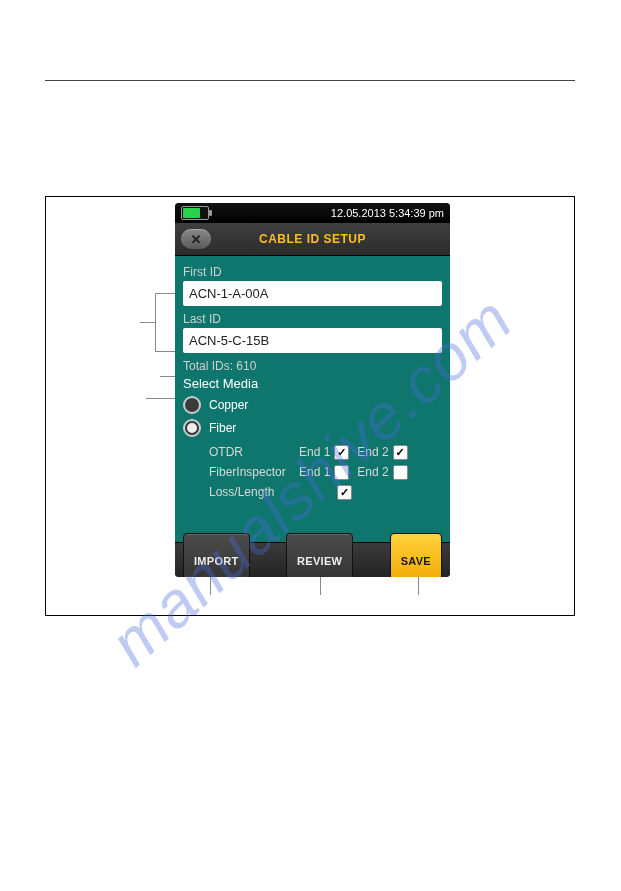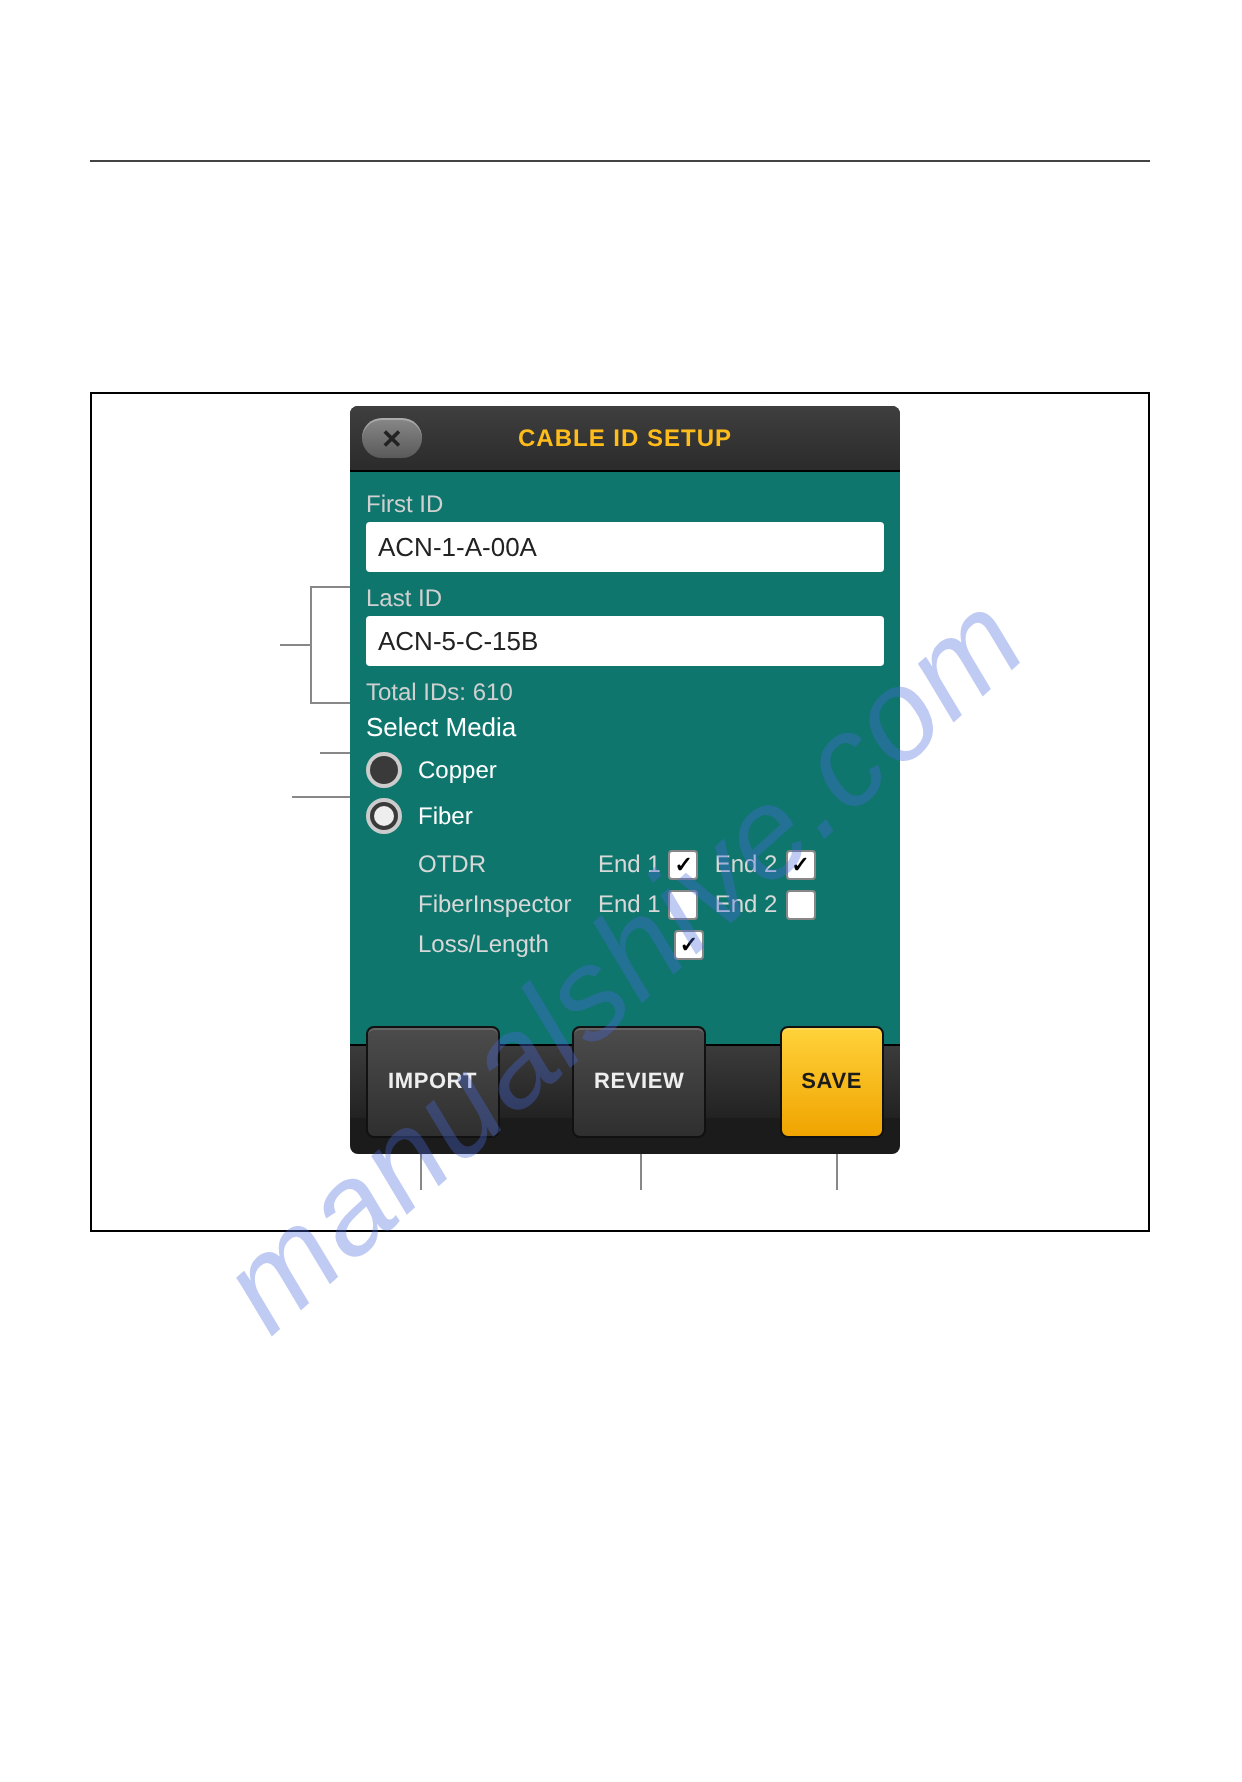--- a/index.html
+++ b/index.html
@@ -244,20 +244,26 @@
 
 <div class="callout" style="left:160px; top:376px; width:20px;"></div>
 <div class="callout" style="left:146px; top:398px; width:33px;"></div>
 
 <div class="callout v" style="left:210px; top:573px; height:22px;"></div>
 <div class="callout v" style="left:320px; top:573px; height:22px;"></div>
 <div class="callout v" style="left:418px; top:573px; height:22px;"></div>
 
 <div class="device">
 
+  <div class="statusbar">
+    <div class="battery">
+        <div class="battery-fill"></div>
+      </div>
+    <div>12.05.2013 5:34:39 pm</div>
+  </div>
 
   <div class="titlebar">
     <div class="closebtn">
       <span>✕</span>
     </div>
     <div class="title">CABLE ID SETUP</div>
   </div>
 
   <div class="content">
     <div class="lbl">First ID</div>

